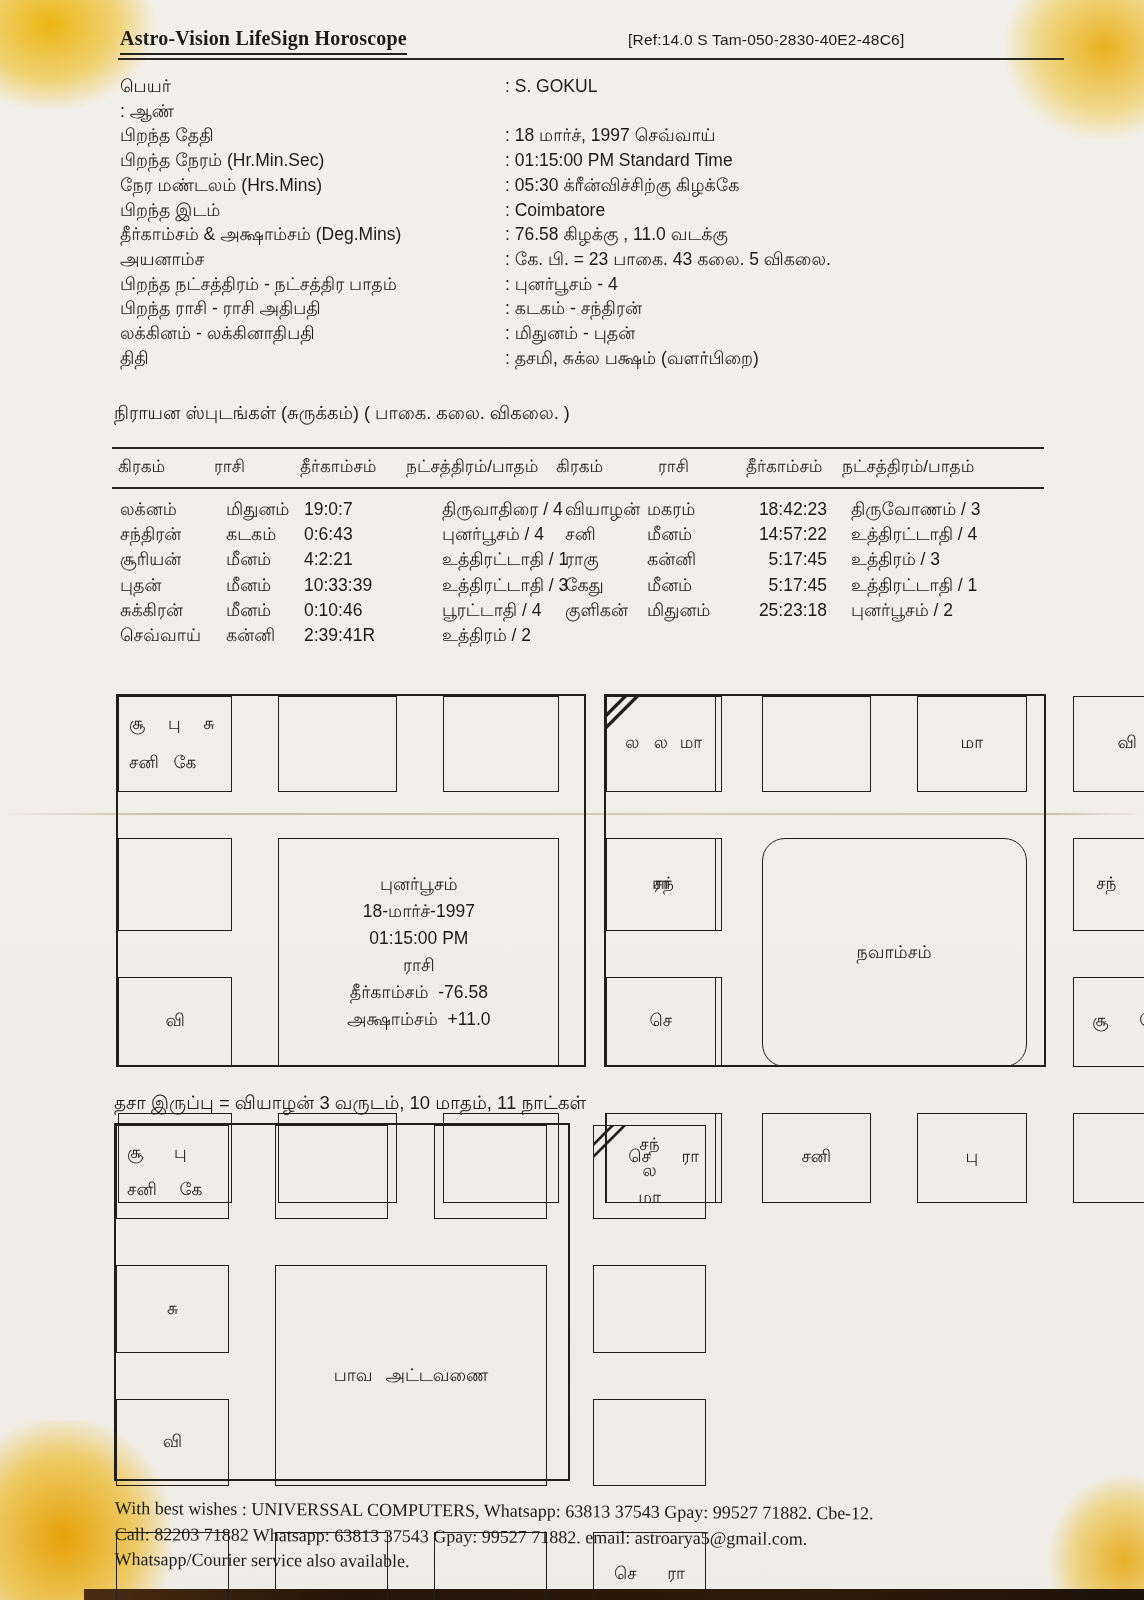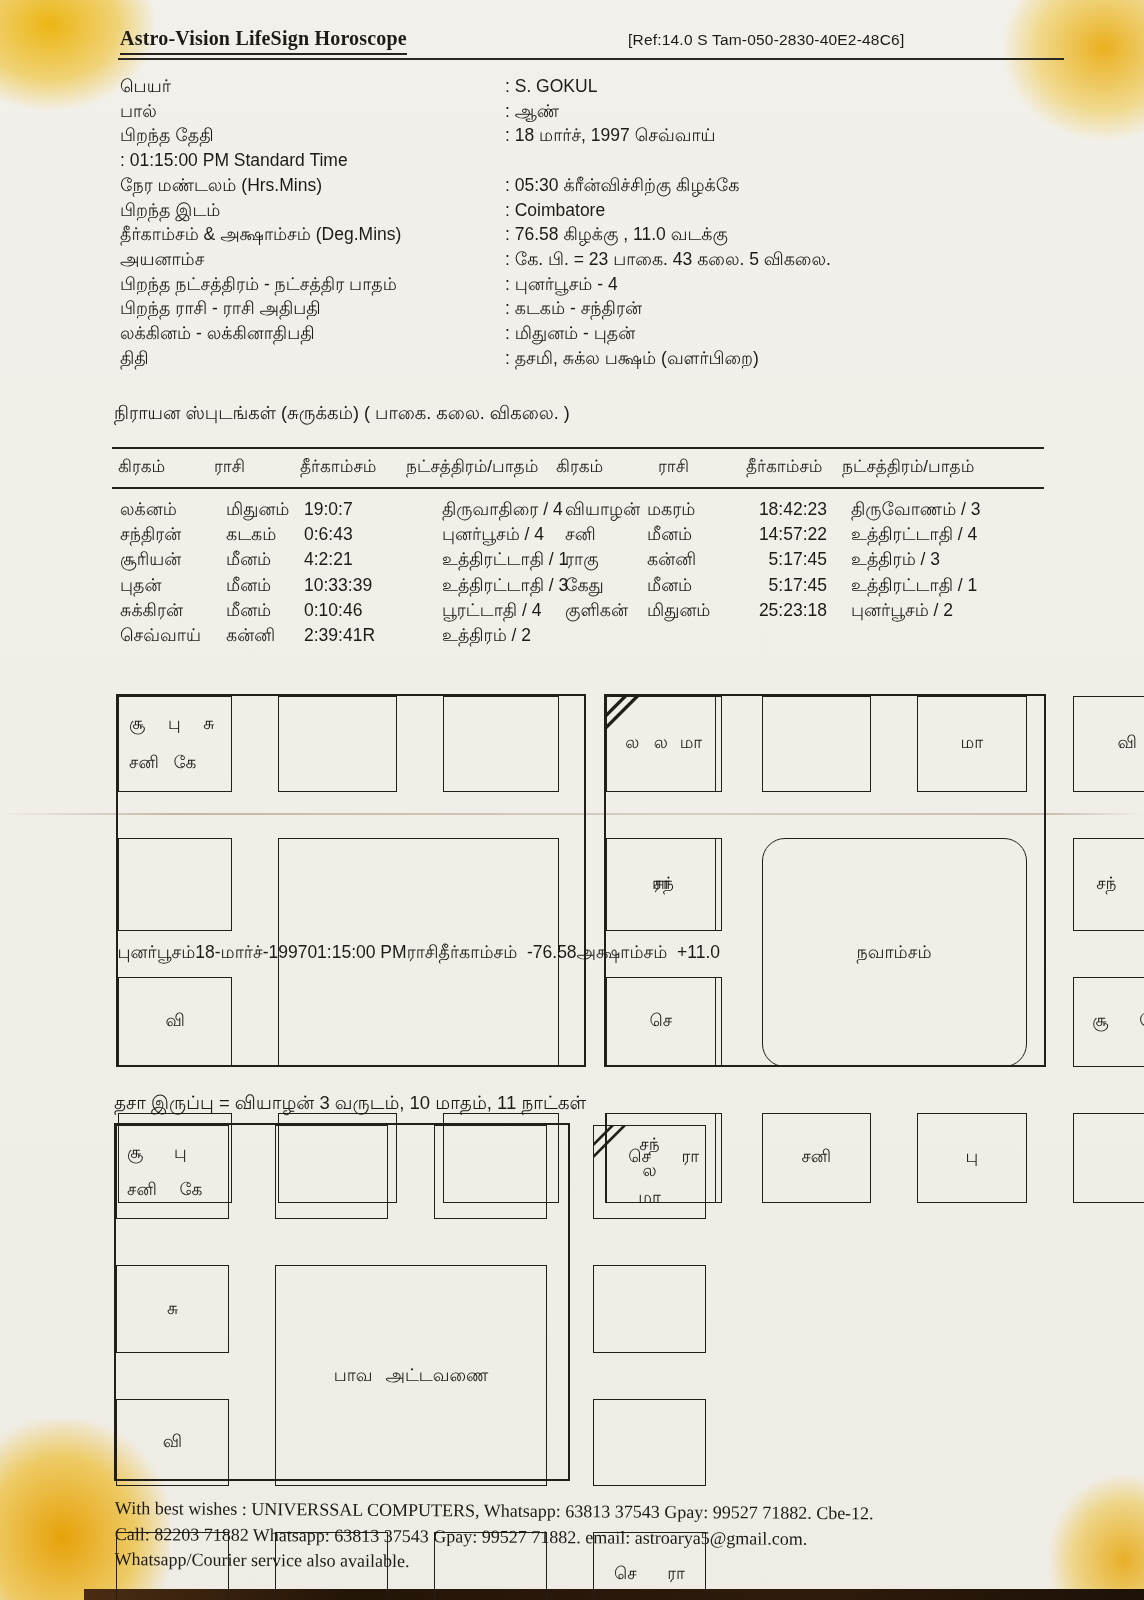--- a/index.html
+++ b/index.html
@@ -44,21 +44,21 @@
   .pt-left{left:120px;top:497px;grid-template-columns:106px 78px 114px 170px;}
   .pt-right{left:565px;top:497px;grid-template-columns:82px 84px 96px 184px;}
   .pt-right .deg{text-align:right;}
   .nak{padding-left:24px;}
   
   .chart{position:absolute;border:2px solid #221f1b;display:grid;gap:46px;}
   .chart .cell{border:1px solid #221f1b;position:relative;display:flex;
     align-items:center;justify-content:center;font-size:17px;}
   .chart .twoline{flex-direction:column;align-items:flex-start;justify-content:space-evenly;padding-left:10px;}
   .chart .stack3{flex-direction:column;justify-content:space-evenly;padding:4px 0;}
-  .chart .centerbox{border:1px solid #221f1b;display:flex;flex-direction:row;
+  .chart .centerbox{border:1px solid #221f1b;display:flex;flex-direction:column;
     align-items:center;justify-content:center;font-size:17.5px;line-height:27px;}
   .centerbox .cl{white-space:pre;}
   #rasi{left:116px;top:694px;width:466px;height:369px;
     grid-template-columns:24.5% 25.5% 25% 25%;grid-template-rows:26% 25.2% 24.4% 24.4%;}
   #navamsa{left:604px;top:694px;width:438px;height:369px;
     grid-template-columns:25% 25% 25% 25%;grid-template-rows:26% 25.2% 24.4% 24.4%;}
   #bhava{left:114px;top:1123px;width:452px;height:354px;
     grid-template-columns:25% 25% 25% 25%;grid-template-rows:26.5% 25% 24.5% 24%;}
   .a11{grid-area:1/1;} .a12{grid-area:1/2;} .a13{grid-area:1/3;} .a14{grid-area:1/4;font-family:Liberation Serif, serif;}
   .a21{grid-area:2/1;} .a24{grid-area:2/4;}
@@ -91,28 +91,28 @@
   <div class="title">Astro-Vision LifeSign Horoscope</div>
   <div class="ref">[Ref:14.0 S Tam-050-2830-40E2-48C6]</div>
   <div class="head-rule"></div>
 
   <div class="details">
     <div class="detail-row">
         <span class="dlabel">பெயர்</span>
         <span class="dvalue">: S. GOKUL</span>
       </div>
     <div class="detail-row">
-        <span class="dlabel">பால்</span>
         <span class="dvalue">: ஆண்</span>
       </div>
     <div class="detail-row">
         <span class="dlabel">பிறந்த தேதி</span>
         <span class="dvalue">: 18 மார்ச், 1997 செவ்வாய்</span>
       </div>
     <div class="detail-row">
+        <span class="dlabel">பிறந்த நேரம் (Hr.Min.Sec)</span>
         <span class="dvalue">: 01:15:00 PM Standard Time</span>
       </div>
     <div class="detail-row">
         <span class="dlabel">நேர மண்டலம் (Hrs.Mins)</span>
         <span class="dvalue">: 05:30 க்ரீன்விச்சிற்கு கிழக்கே</span>
       </div>
     <div class="detail-row">
         <span class="dlabel">பிறந்த இடம்</span>
         <span class="dvalue">: Coimbatore</span>
       </div>

